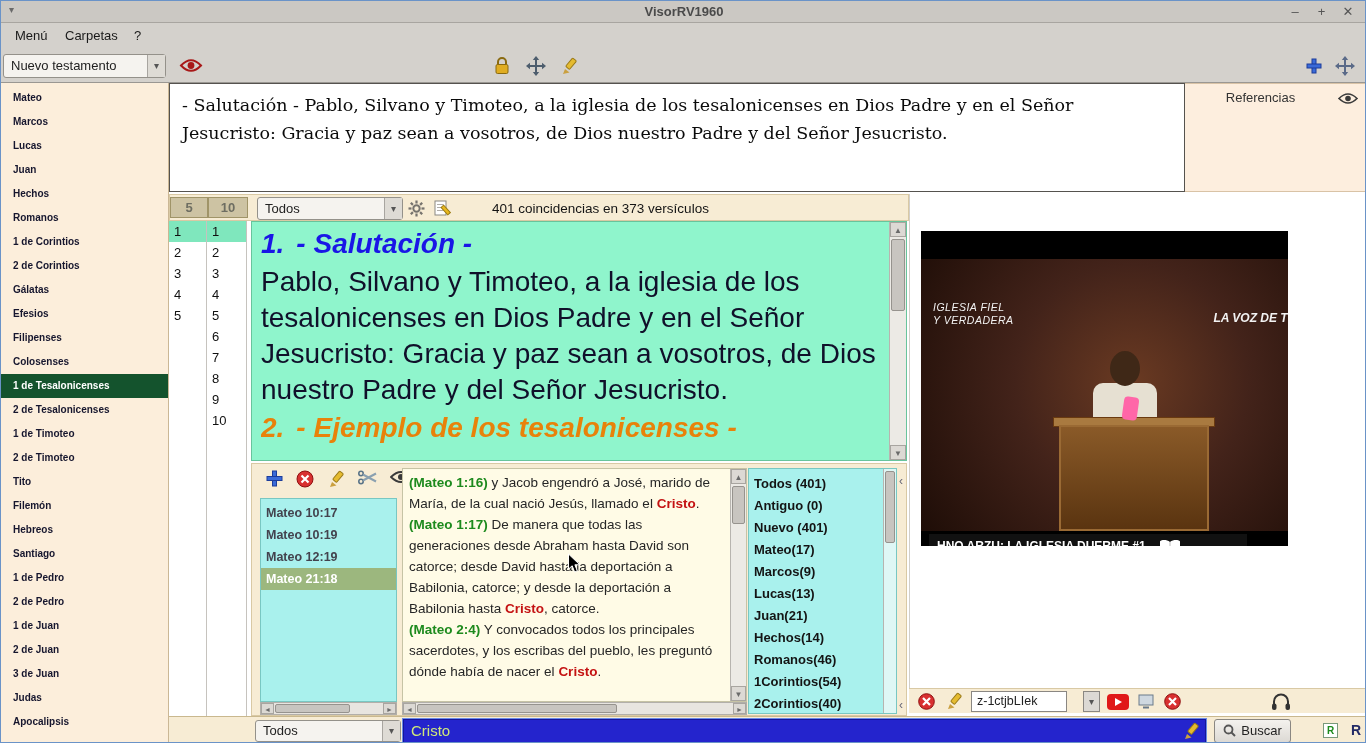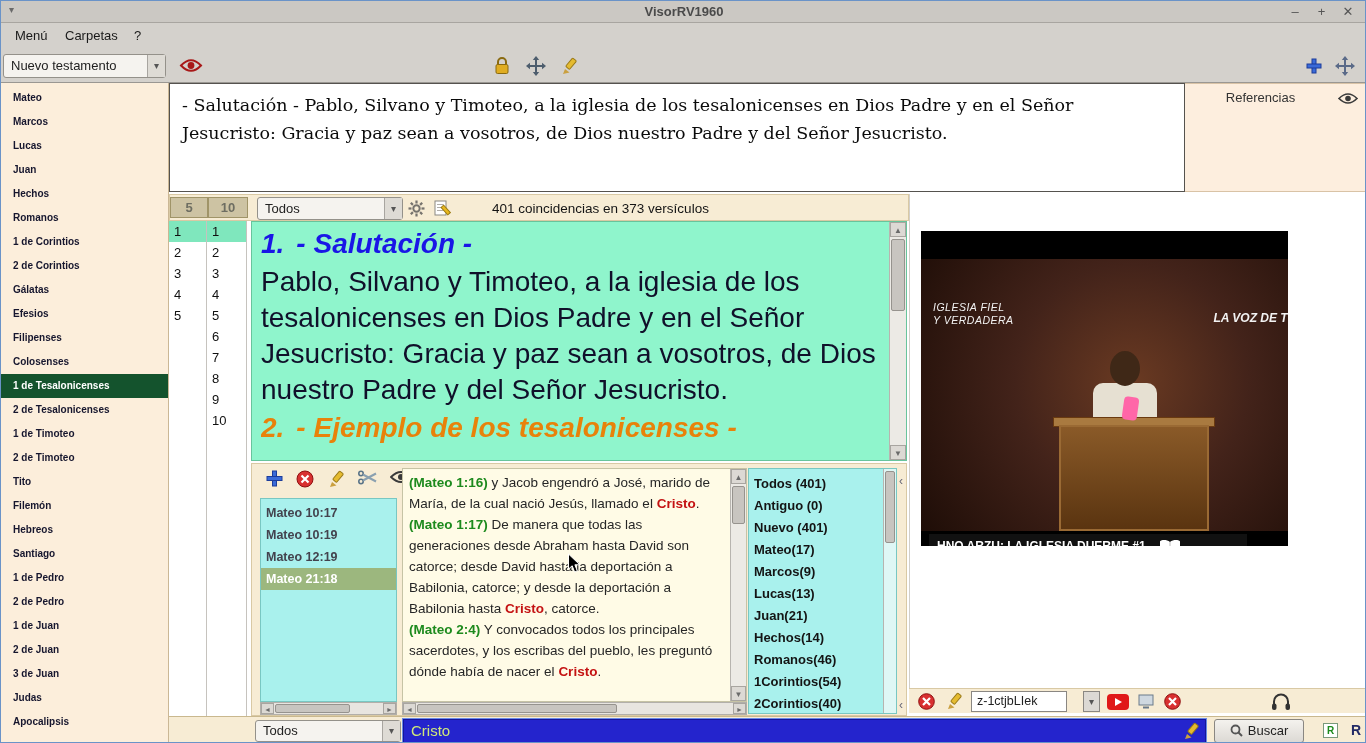--- a/index.html
+++ b/index.html
@@ -137,21 +137,21 @@
   .yt { position:absolute; left:198px; top:5px; width:22px; height:16px; background:#e01818; border-radius:4px; }
   .yt .tri { position:absolute; left:8px; top:4px; width:0; height:0; border-left:7px solid #fff;
              border-top:4px solid transparent; border-bottom:4px solid transparent; }
 
   
   .bottombar { position:absolute; left:168px; top:715px; width:1198px; height:28px;
                background:#f7ecd4; border-top:1px solid #c9b88e; }
   .search-input { position:absolute; left:234px; top:2px; width:803px; height:24px; background:#2424cd;
                   border:1px solid #15159a; outline:1px solid #6a8ae8; color:#cfe87a; font-size:15px;
                   line-height:22px; padding-left:7px; }
-  .buscar { position:absolute; left:1045px; top:2px; width:90px; height:24px;
+  .buscar { position:absolute; left:1045px; top:2px; width:77px; height:24px;
             background:linear-gradient(#f4f2ee,#dcd9d4); border:1px solid #8a8782; border-radius:3px;
             font-size:13px; color:#222; text-align:center; line-height:22px; }
   .buscar svg { vertical-align:-2px; margin-right:5px; }
   .rbox { position:absolute; left:1154px; top:6px; width:15px; height:15px; background:#fff;
           border:1px solid #7a9a7a; text-align:center; font-size:10px; font-weight:bold; color:#1c8a1c; line-height:14px; }
   .rlabel { position:absolute; left:1182px; top:5px; font-size:14px; font-weight:bold; color:#222a66; }
 
   .divider-v { position:absolute; left:908px; top:193px; width:1px; height:519px; background:#d2cfca; }
   .cursor { position:absolute; left:566px; top:552px; z-index:50; }
 </style>

